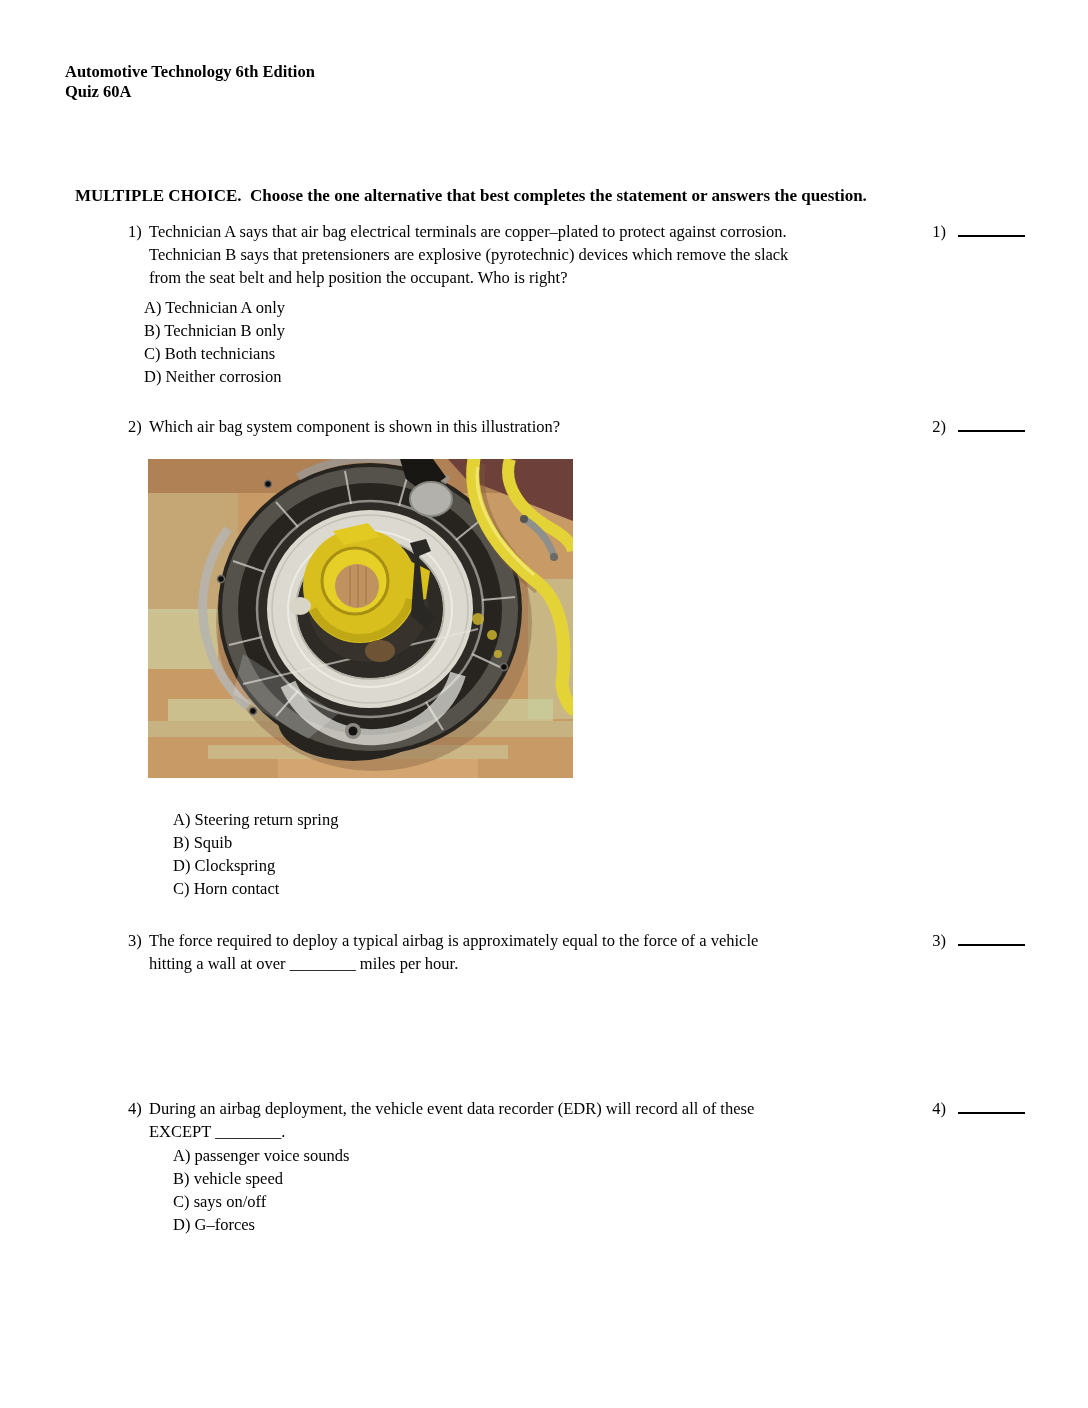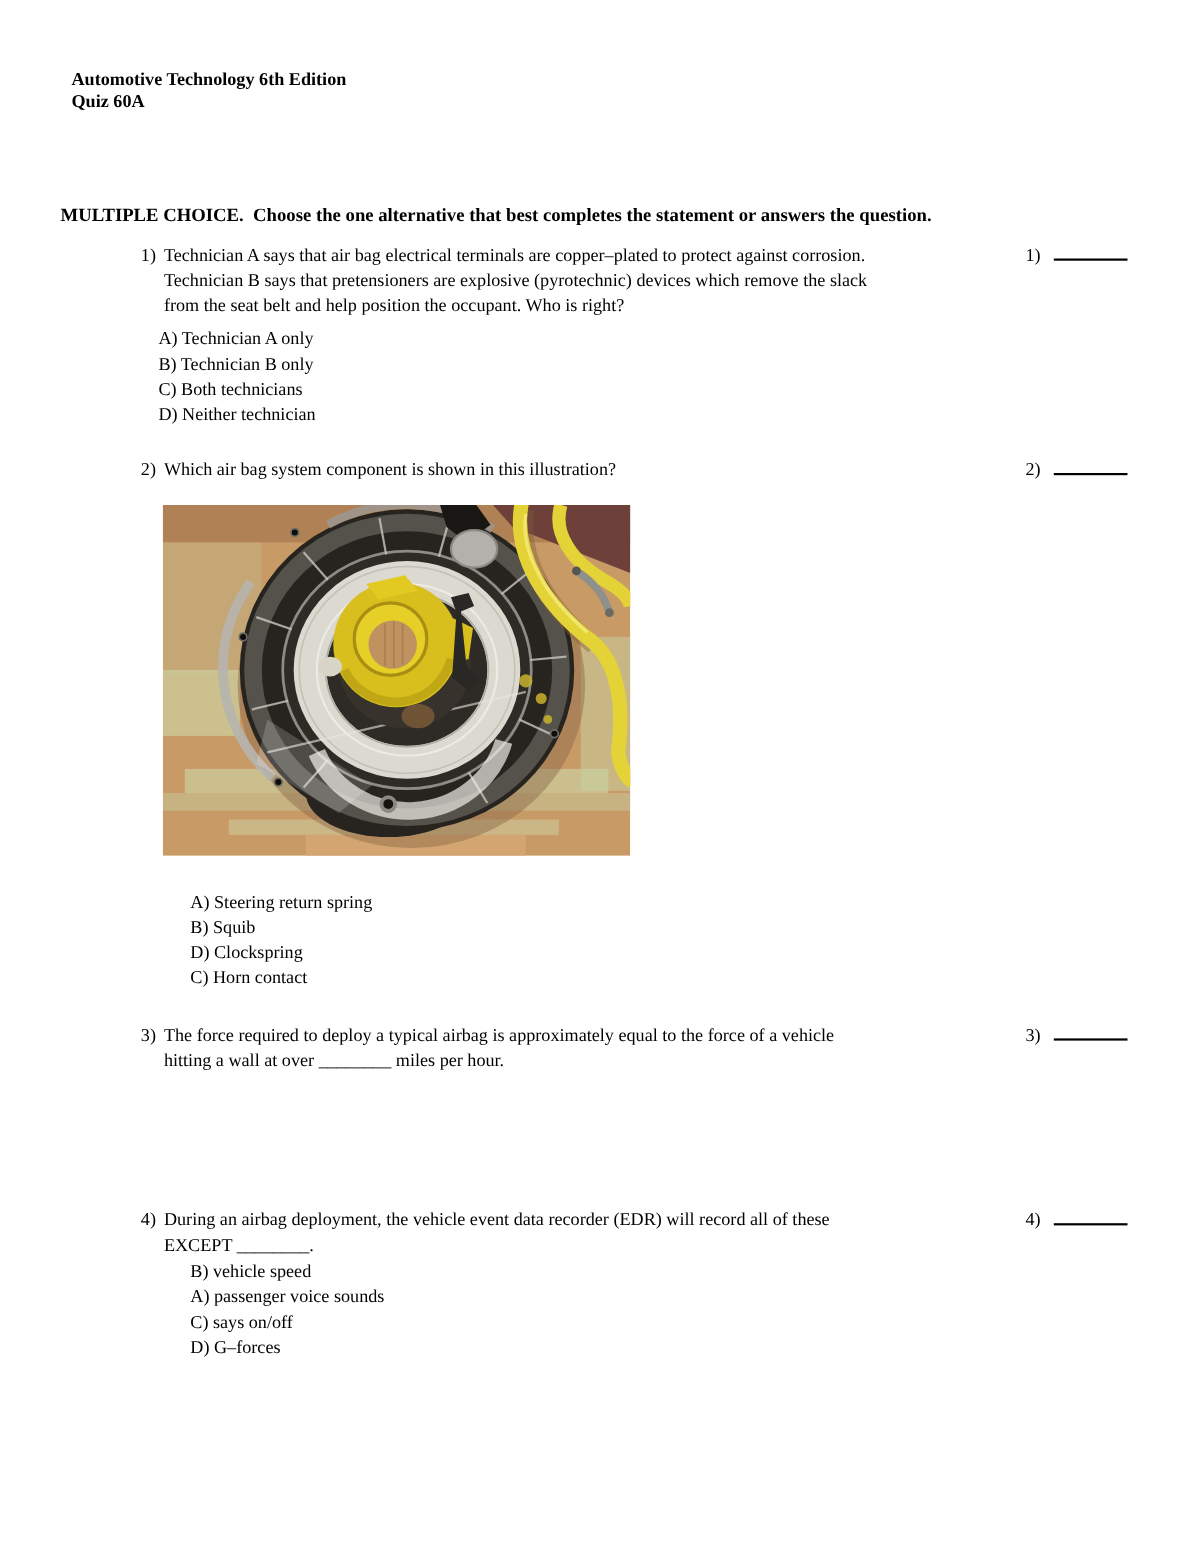--- a/index.html
+++ b/index.html
@@ -9,21 +9,21 @@
     background:#ffffff;
     font-family:"Liberation Serif","DejaVu Serif",serif;
     color:#000;
     font-size:16.5px;
     overflow:hidden;
   }
   .abs{position:absolute;}
   .hdr{left:65px;top:62px;line-height:20px;font-weight:bold;}
   .name-row{left:65px;top:121px;font-weight:bold;}
   .name-blank{display:inline-block;width:308px;border-bottom:2px solid #000;height:15px;margin-left:2px;}
-  .instructions{left:55px;top:186px;font-weight:bold;font-size:17px;white-space:pre-wrap;}
+  .instructions{left:75px;top:186px;font-weight:bold;font-size:17px;white-space:pre-wrap;}
   .question{left:0;right:0;padding-left:128px;}
   .qline{line-height:23px;white-space:nowrap;}
   .qline.first .qnum{display:inline-block;min-width:18px;margin-right:3px;}
   .qline.cont{margin-left:21px;}
   .choices{margin-left:45px;}
   .choice{line-height:23px;white-space:nowrap;}
   .answer-slot{position:absolute;top:1px;right:63px;white-space:nowrap;}
   .answer-blank{display:inline-block;width:67px;border-bottom:2px solid #000;height:14px;margin-left:12px;}
   .photo-wrap{margin:21px 0 0 20px;width:425px;height:319px;line-height:0;}
   .choices.after-photo{margin-top:30px;}
@@ -43,21 +43,21 @@
   <div class="abs instructions">MULTIPLE CHOICE.  Choose the one alternative that best completes the statement or answers the question.</div>
 
   <div class="abs question" style="top:220px;">
     <div class="qline first"><span class="qnum">1)</span><span>Technician A says that air bag electrical terminals are copper–plated to protect against corrosion.</span></div>
     <div class="qline cont">Technician B says that pretensioners are explosive (pyrotechnic) devices which remove the slack</div>
     <div class="qline cont">from the seat belt and help position the occupant. Who is right?</div>
     <div class="choices" style="margin-top:7px;margin-left:16px;">
       <div class="choice">A) Technician A only</div>
       <div class="choice">B) Technician B only</div>
       <div class="choice">C) Both technicians</div>
-      <div class="choice">D) Neither technician</div>
+      <div class="choice">D) Neither corrosion</div>
     </div>
     <div class="answer-slot"><span>1)</span><span class="answer-blank"></span></div>
   </div>
 
   <div class="abs question" style="top:415px;">
     <div class="qline first"><span class="qnum">2)</span><span>Which air bag system component is shown in this illustration?</span></div>
 
     <div class="photo-wrap">
       <svg width="425" height="319" viewBox="0 0 425 319" xmlns="http://www.w3.org/2000/svg">
 
@@ -161,22 +161,22 @@
   <div class="abs question" style="top:929px;">
     <div class="qline first"><span class="qnum">3)</span><span>The force required to deploy a typical airbag is approximately equal to the force of a vehicle</span></div>
     <div class="qline cont">hitting a wall at over ________ miles per hour.</div>
     <div class="answer-slot"><span>3)</span><span class="answer-blank"></span></div>
   </div>
 
   <div class="abs question" style="top:1097px;">
     <div class="qline first"><span class="qnum">4)</span><span>During an airbag deployment, the vehicle event data recorder (EDR) will record all of these</span></div>
     <div class="qline cont">EXCEPT ________.</div>
     <div class="choices" style="margin-top:1px;">
+      <div class="choice">A) passenger voice sounds</div>
       <div class="choice">B) vehicle speed</div>
-      <div class="choice">A) passenger voice sounds</div>
       <div class="choice">C) says on/off</div>
       <div class="choice">D) G–forces</div>
     </div>
     <div class="answer-slot"><span>4)</span><span class="answer-blank"></span></div>
   </div>
 
   <div class="abs footer">1</div>
 
 </div>
 

